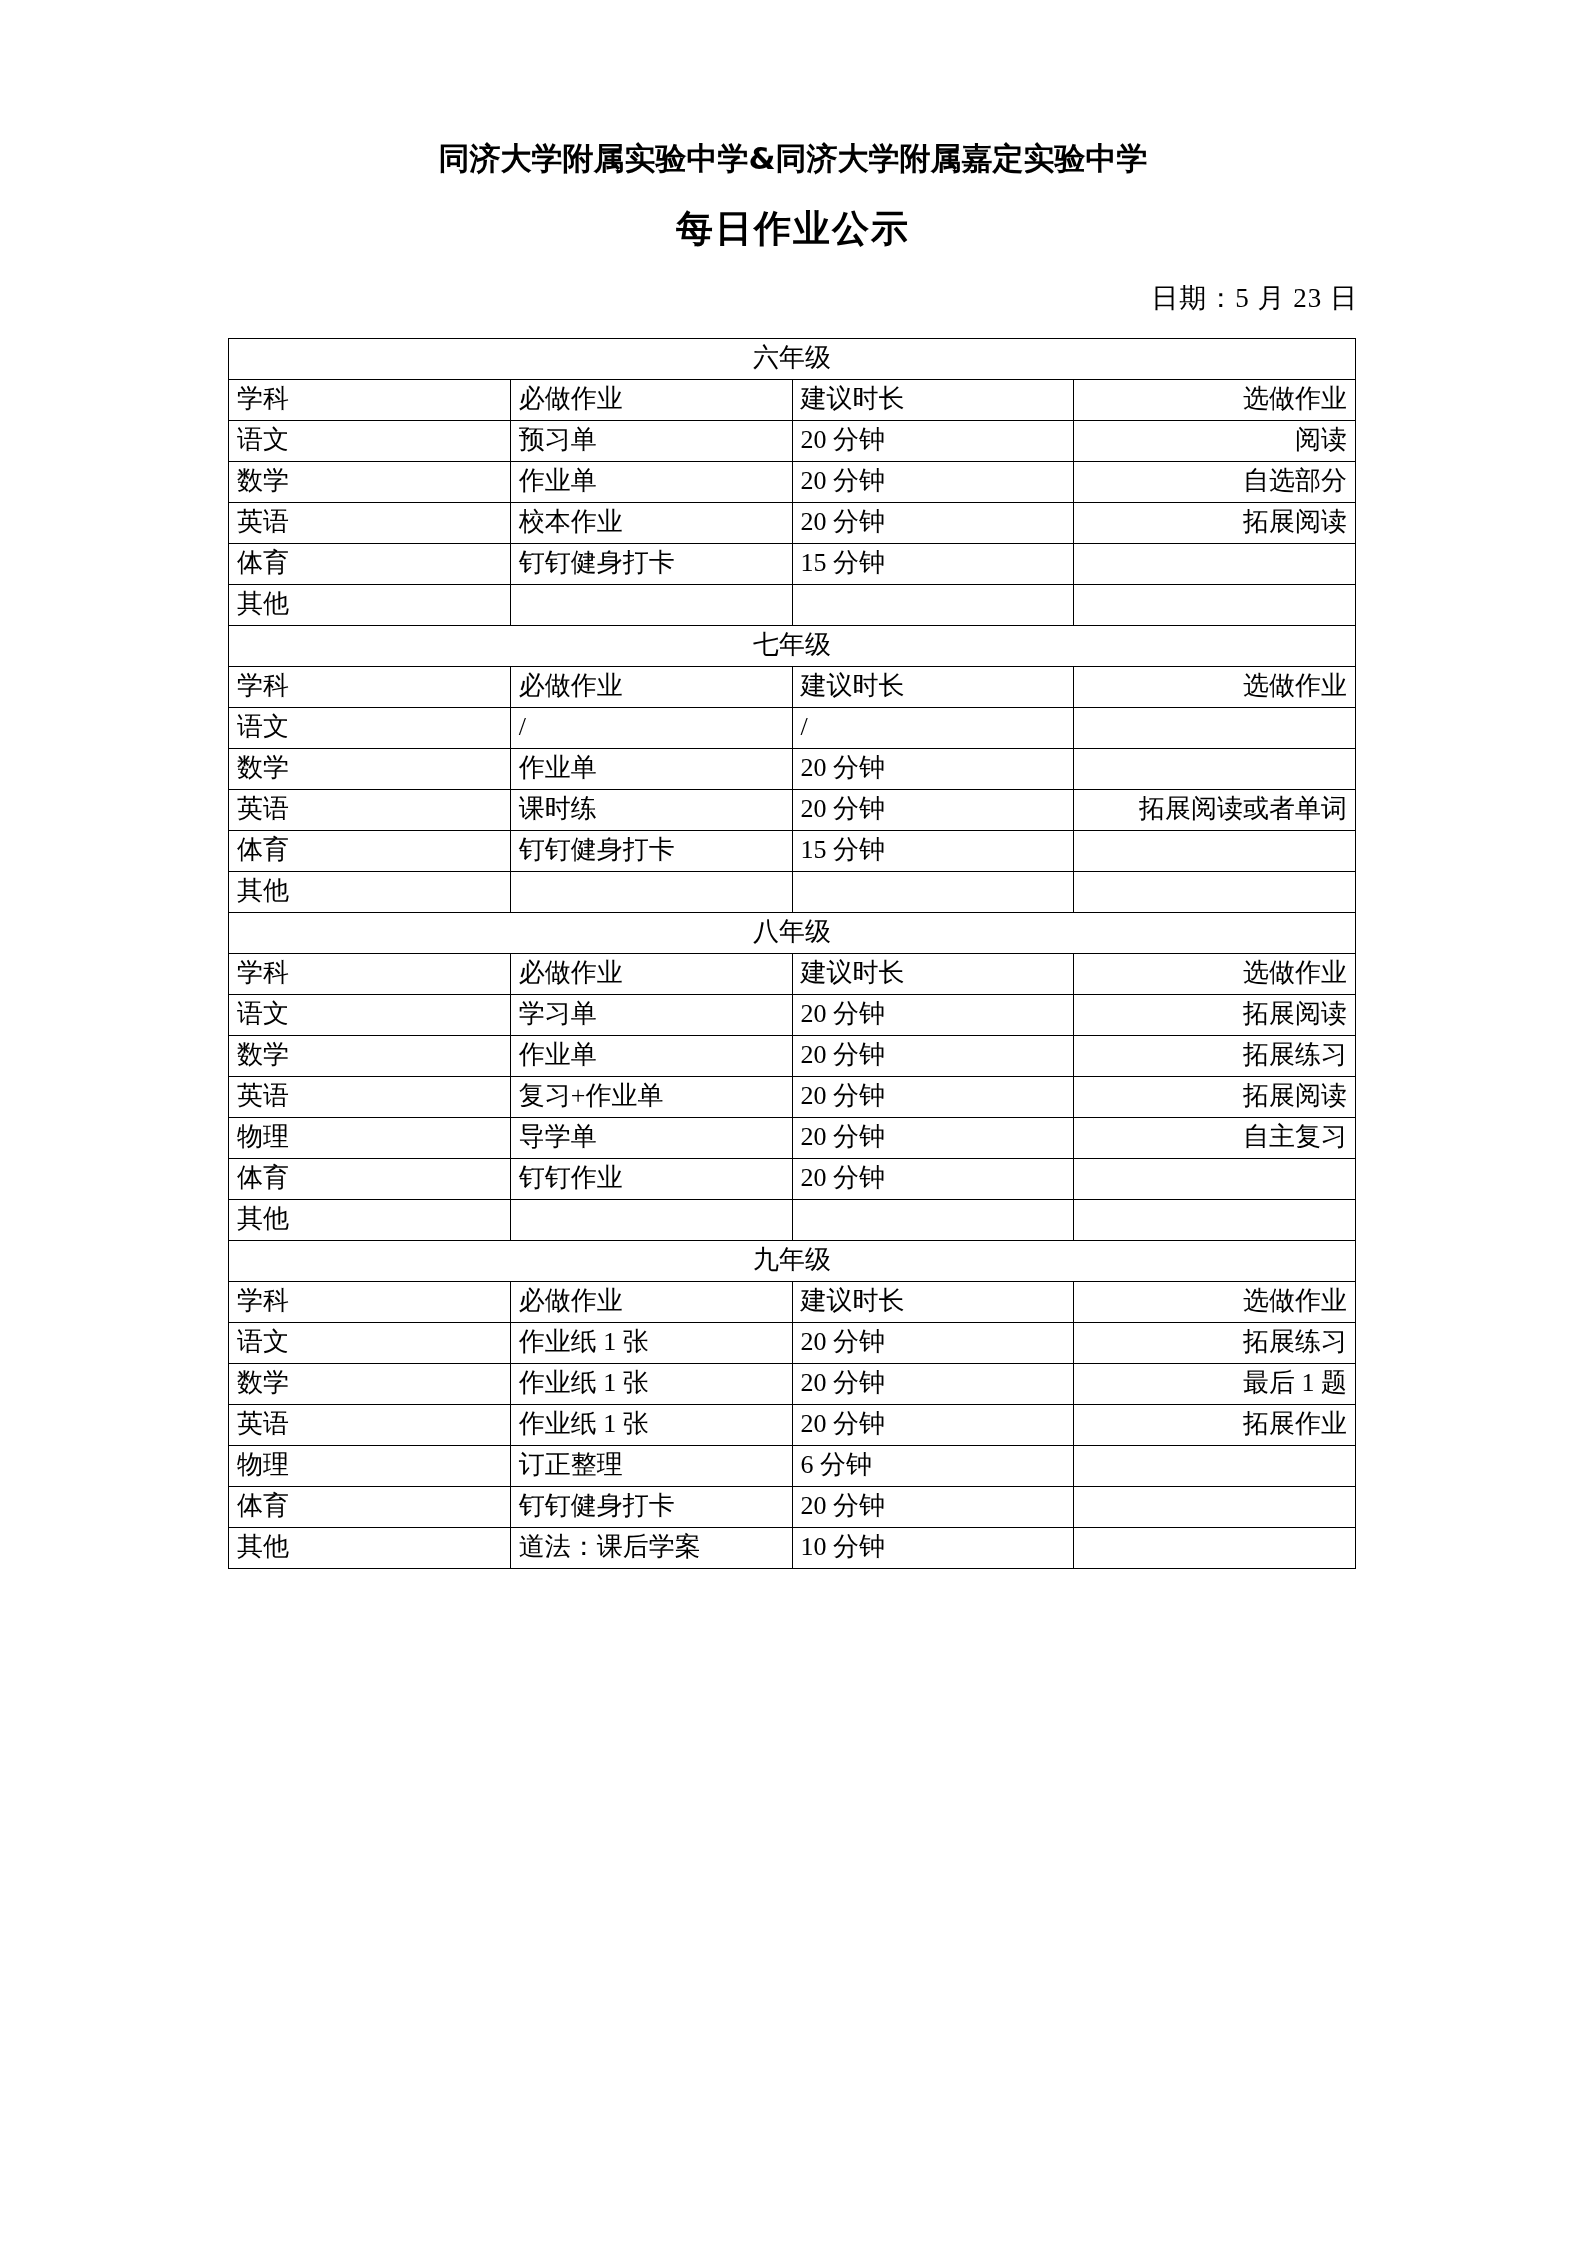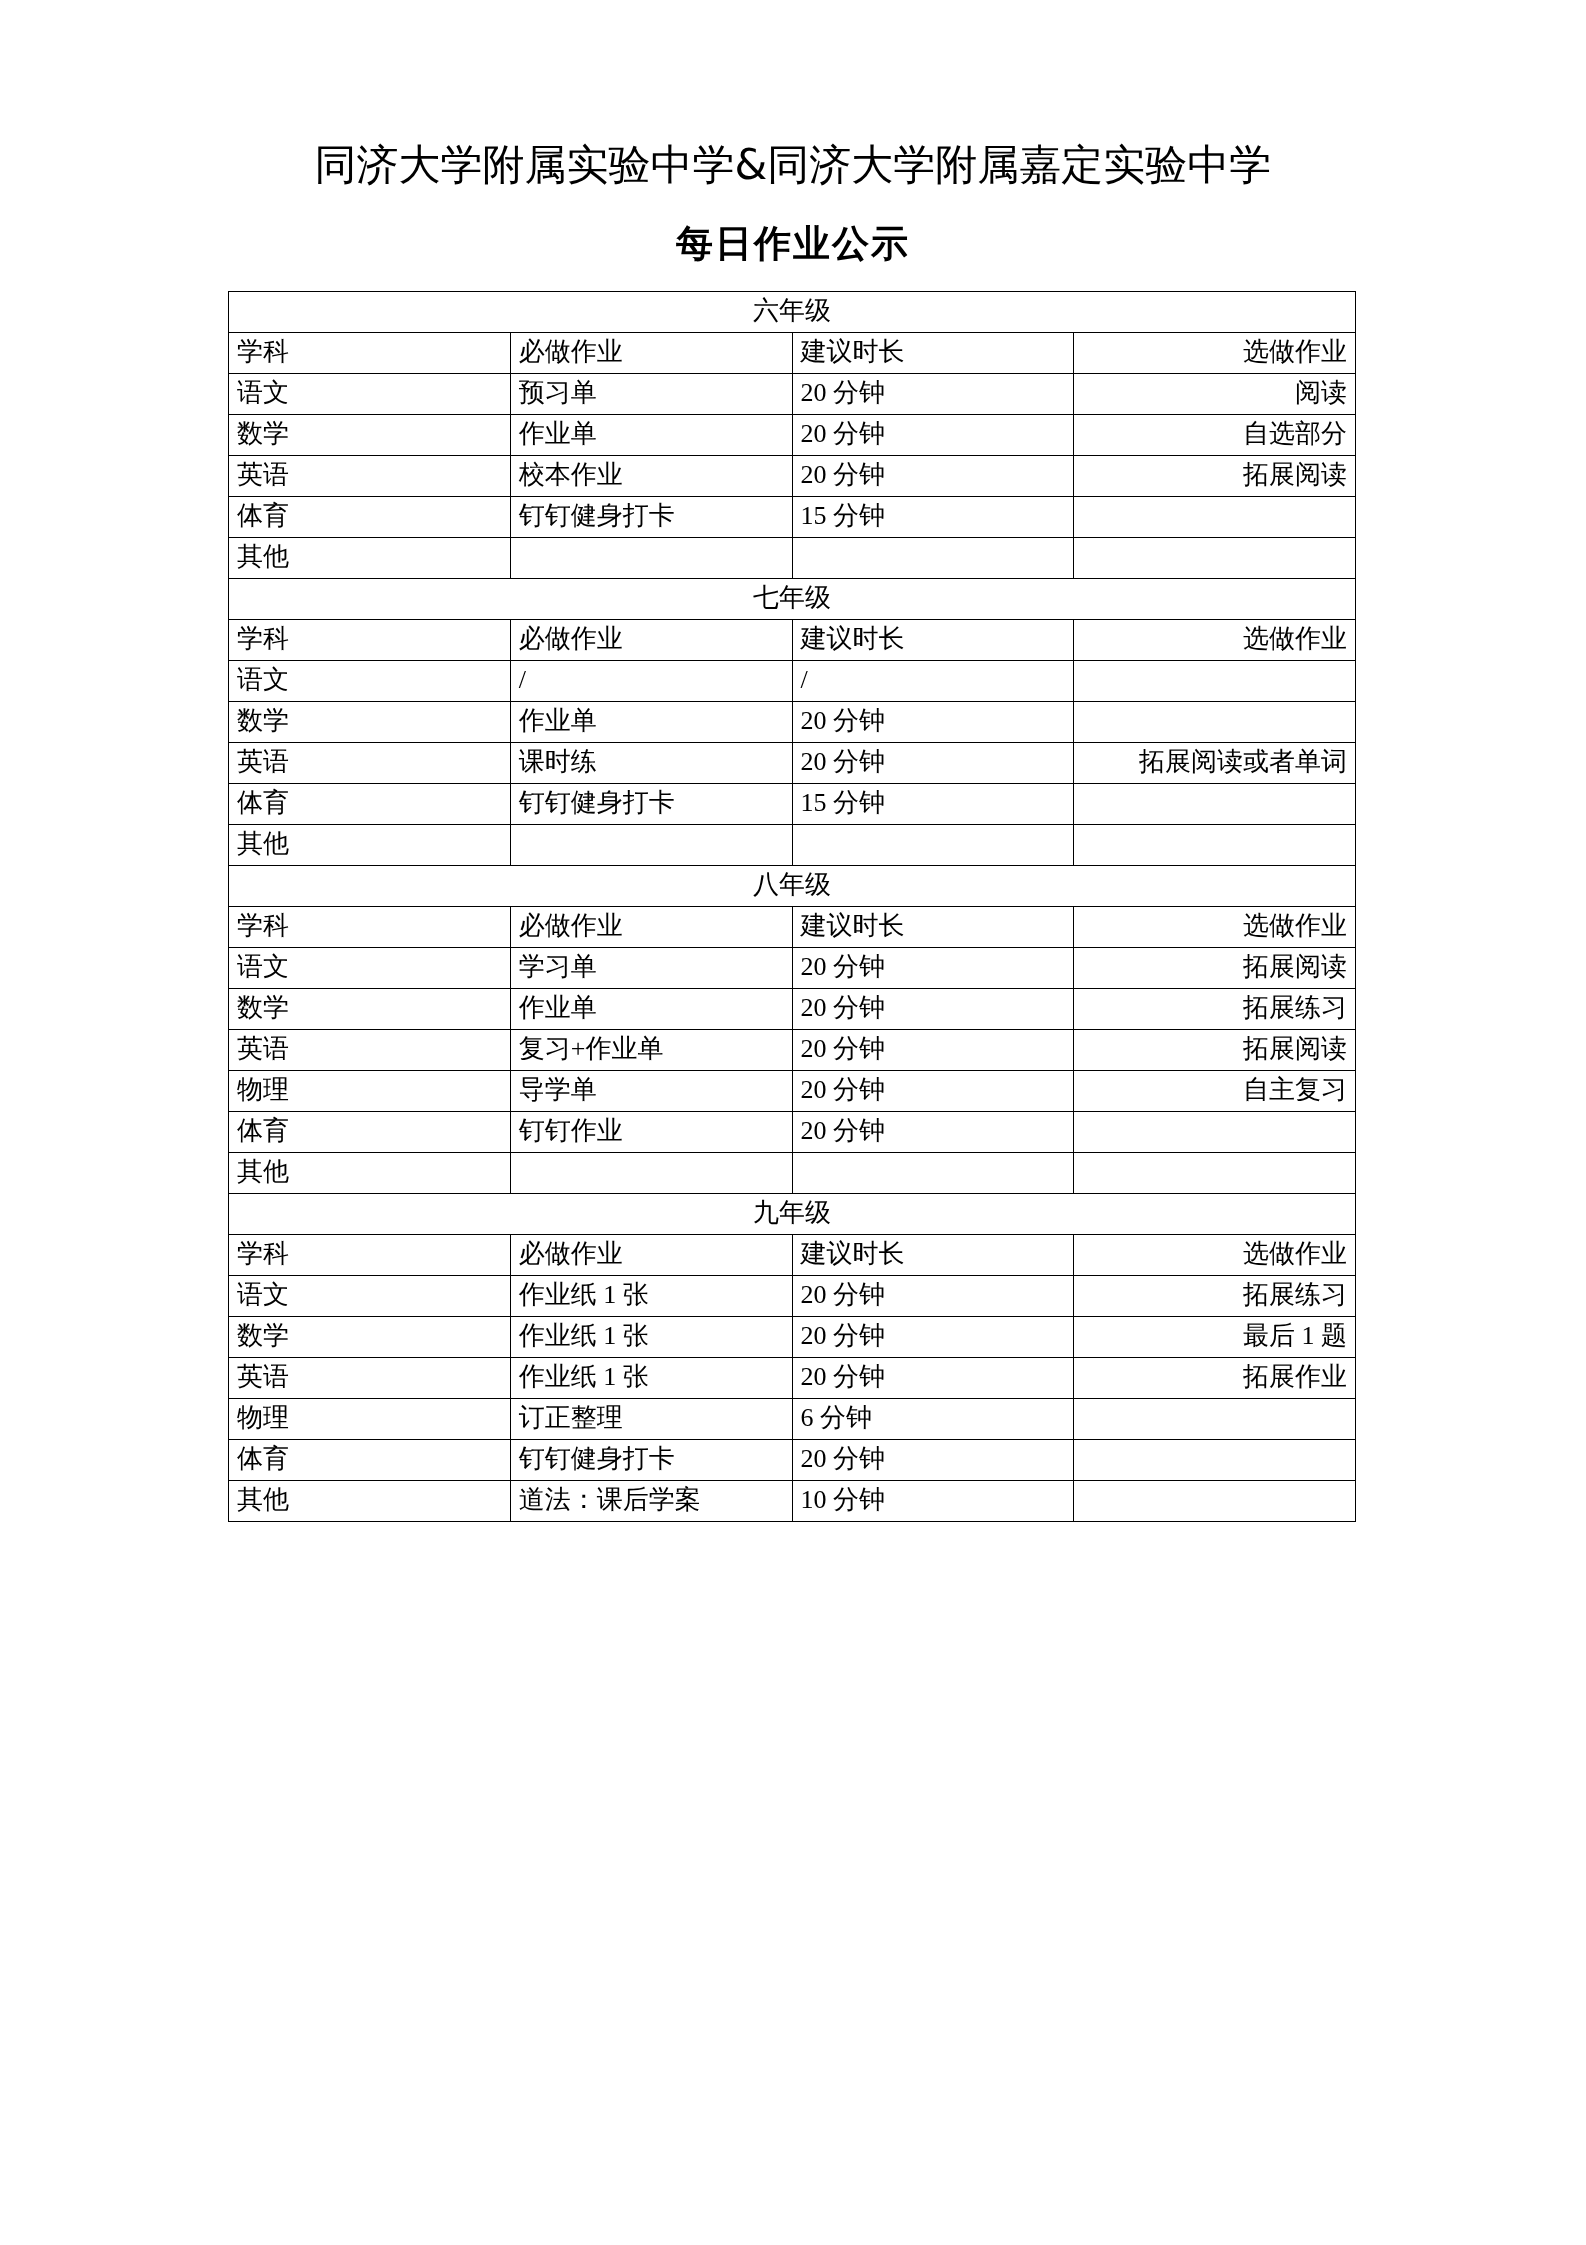--- a/index.html
+++ b/index.html
@@ -23,22 +23,22 @@
     position: relative;
   }
 
   
   .doc-header {
     padding-top: 138px;
     text-align: center;
   }
   .school-name {
     font-family: "DejaVu Sans", "Liberation Sans", sans-serif;
-    font-size: 42px;
-    font-weight: normal;
+    font-size: 31px;
+    font-weight: bold;
     letter-spacing: 0px;
     line-height: 1.3;
     white-space: nowrap;
   }
   .doc-title {
     font-family: "DejaVu Sans", "Liberation Sans", sans-serif;
     font-size: 37px;
     font-weight: bold;
     margin-top: 26px;
     letter-spacing: 2px;
@@ -88,20 +88,21 @@
 </head>
 <body>
 
 <div class="page">
 
   <div class="doc-header">
     <div class="school-name">同济大学附属实验中学&amp;同济大学附属嘉定实验中学</div>
     <div class="doc-title">每日作业公示</div>
   </div>
 
+  <div class="date-line">日期：5 月 23 日</div>
 
   <div class="table-wrap">
     <table class="hw">
       <tbody id="hw-body">
           <tr>
             <td class="grade-head" colspan="4">六年级</td>
           </tr>
           <tr>
             <td class="c-subject">学科</td>
             <td class="c-required">必做作业</td>

